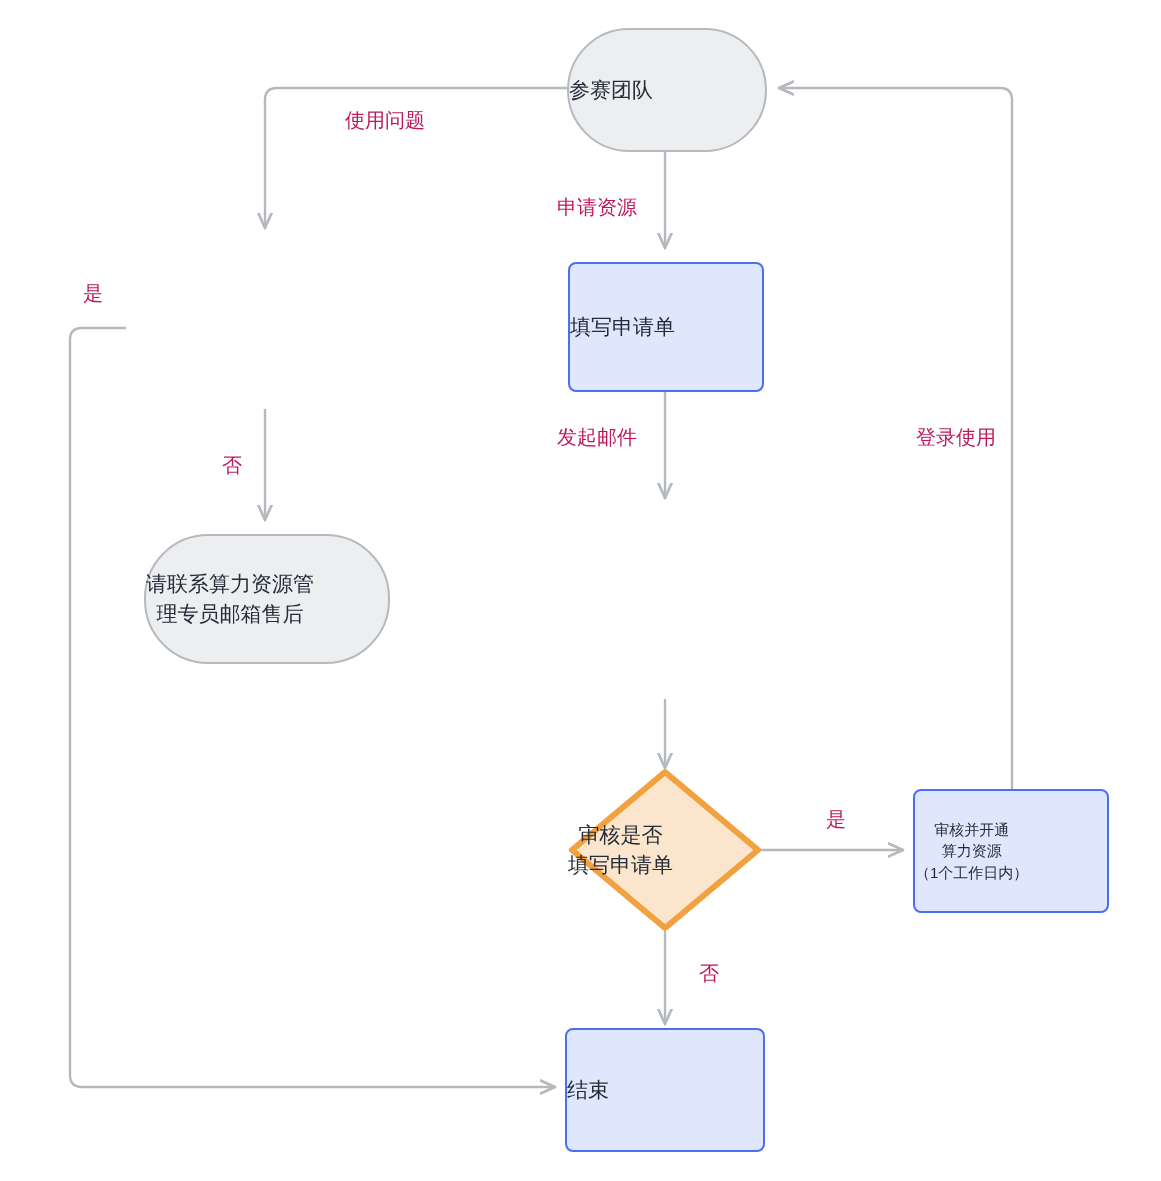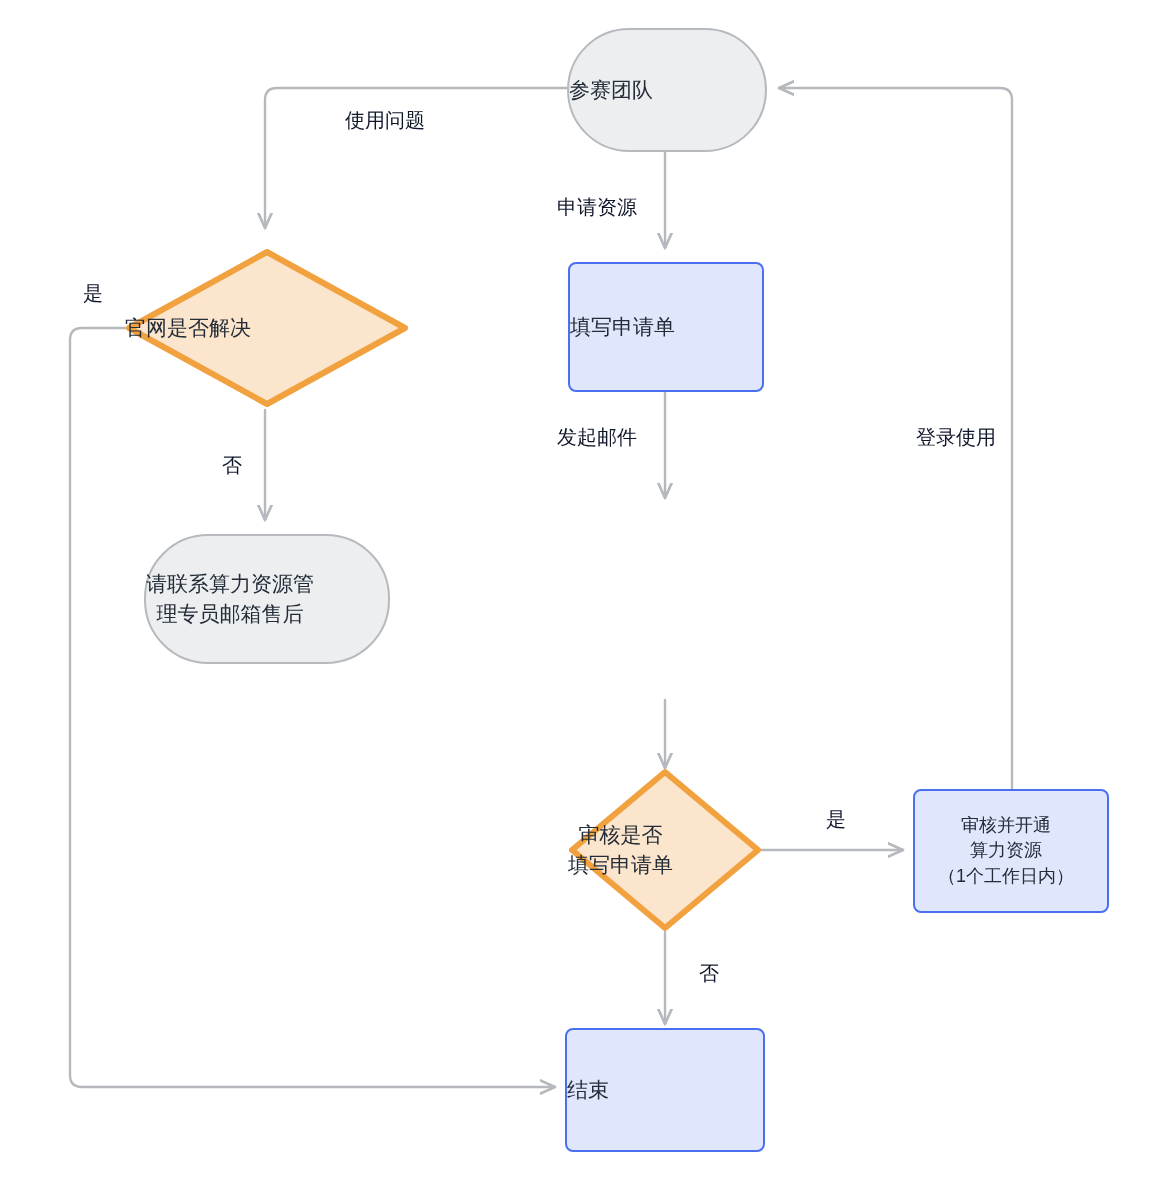--- a/index.html
+++ b/index.html
@@ -64,28 +64,28 @@
     position: relative;
     z-index: 2;
     line-height: 1.42;
     white-space: pre-line;
   }
   .email-link {
     color: #3b6ef5;
   }
   .edge-label {
     position: absolute;
-    color: #0f172a;
+    color: #be185d;
     font-size: 20px;
     line-height: 1;
     white-space: nowrap;
     z-index: 4;
     background: transparent;
   }
-  .t17 { font-size: 18px; margin-left: 23px; }
+  .t17 { font-size: 15px; }
   .t19 { font-size: 21px; }
   .t20 { font-size: 21px; }
 </style>
 </head>
 <body>
 
 <div id="canvas">
 
   <svg id="edges" viewBox="0 0 1161 1181" xmlns="http://www.w3.org/2000/svg">
     <defs>
@@ -128,28 +128,20 @@
   <div class="edge-label" style="left:222px; top:455px;">否</div>
 
   <div class="edge-label" style="left:826px; top:809px;">是</div>
 
   <div class="edge-label" style="left:699px; top:963px;">否</div>
 
   <div class="node n-terminal" style="left:567px; top:28px; width:200px; height:124px;">
     <span class="node-label t20">参赛团队</span>
   </div>
 
-  <div class="node n-decision" style="left:125px; top:248px; width:284px; height:160px;">
-    <span class="diamond-shape">
-      <svg viewBox="0 0 284 160" preserveAspectRatio="none" xmlns="http://www.w3.org/2000/svg">
-        <polygon points="142,4 280,80 142,156 4,80" fill="#fce5cd" stroke="#f2a13f" stroke-width="6" stroke-linejoin="round"></polygon>
-      </svg>
-    </span>
-    <span class="diamond-text t20">官网是否解决</span>
-  </div>
 
   <div class="node n-process" style="left:568px; top:262px; width:196px; height:130px;">
     <span class="node-label t20">填写申请单</span>
   </div>
 
   <div class="node n-terminal" style="left:144px; top:534px; width:246px; height:130px;">
     <span class="node-label t19">请联系算力资源管
 理专员邮箱售后</span>
   </div>
 

